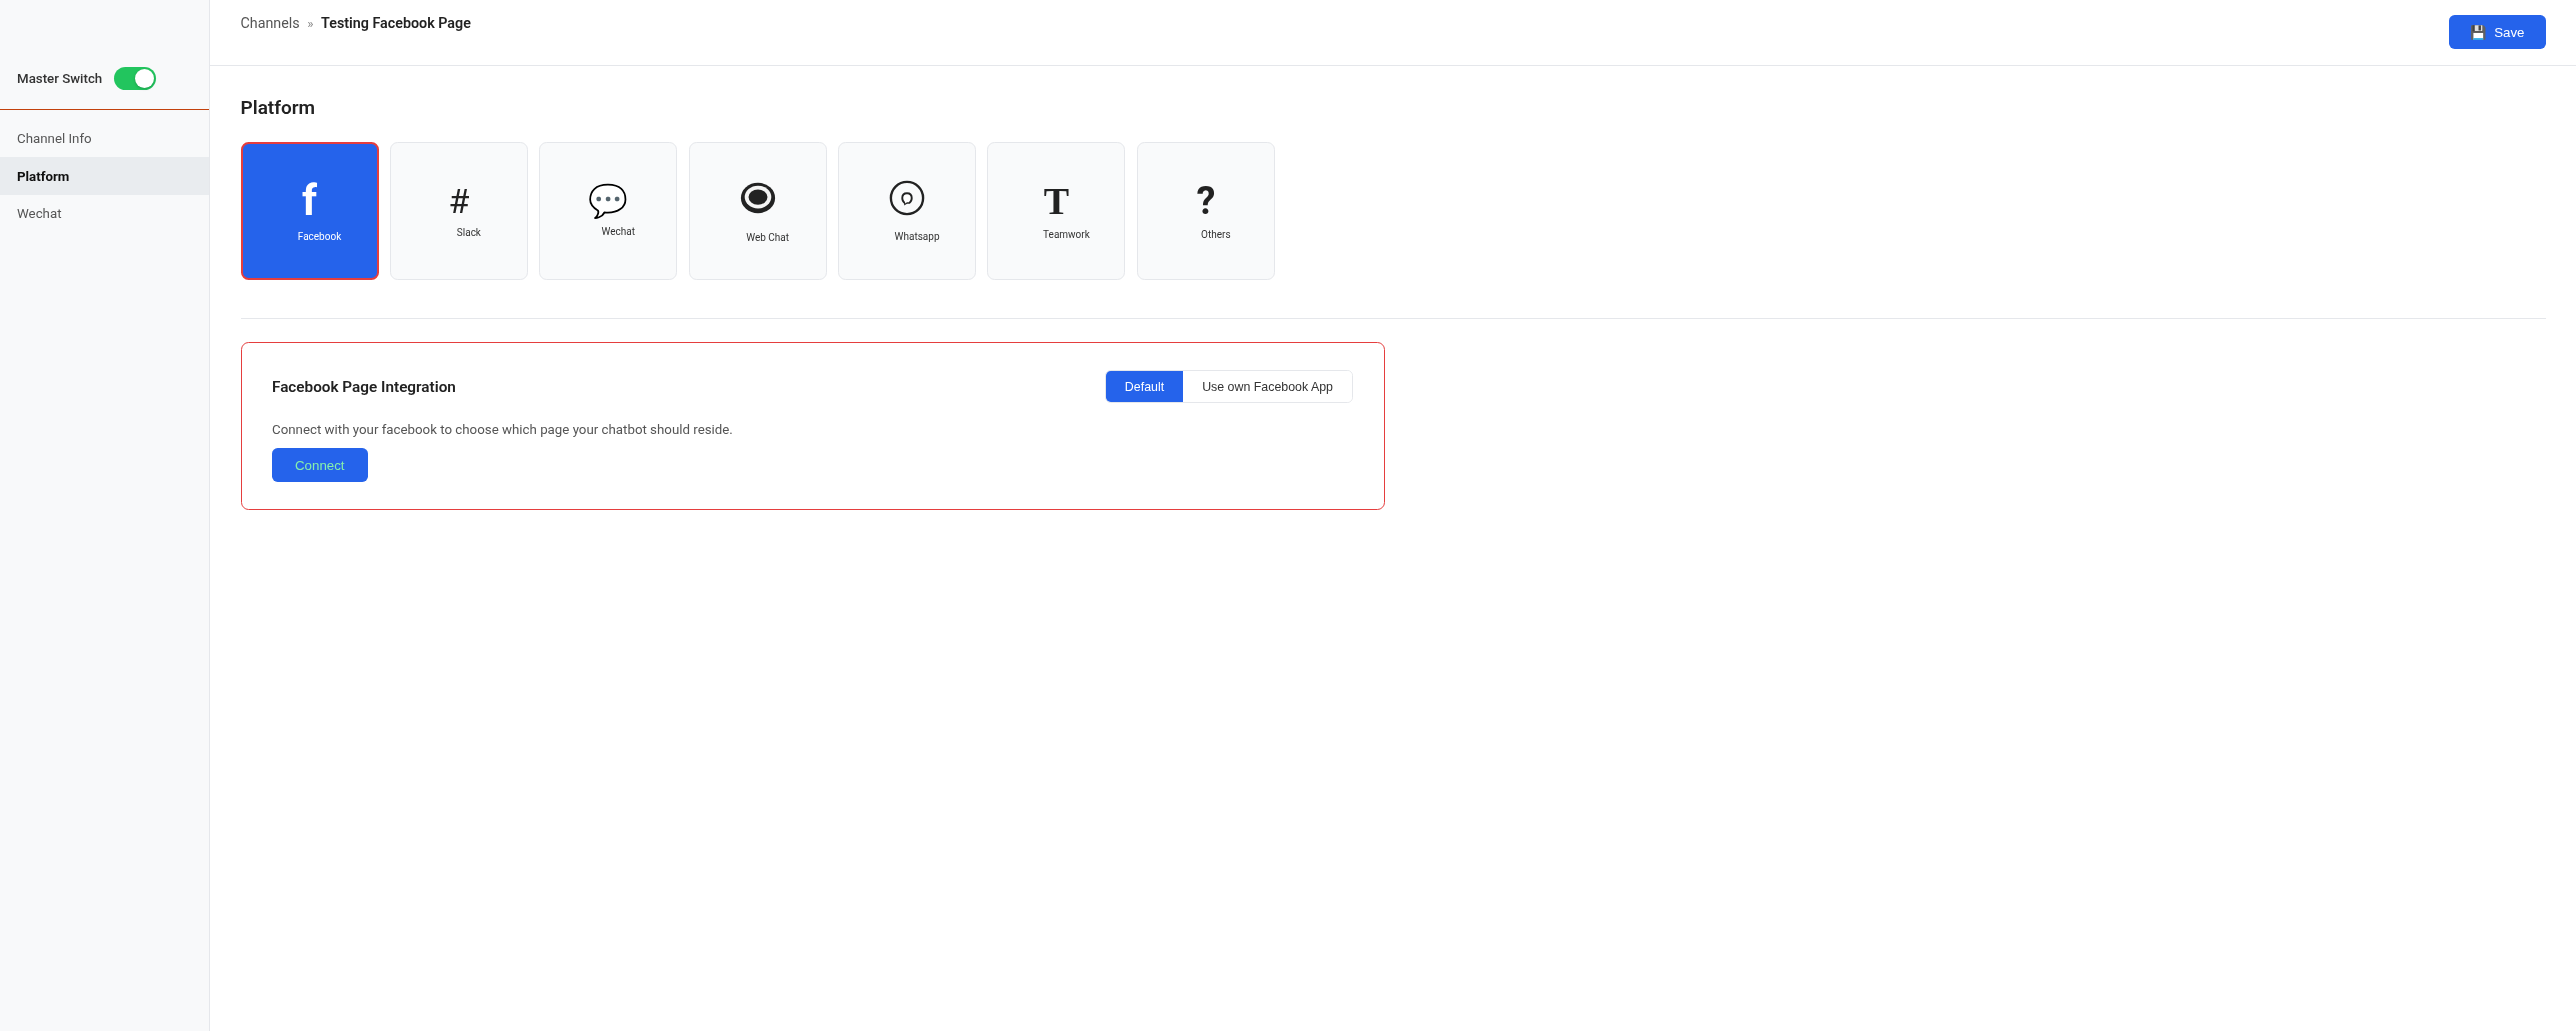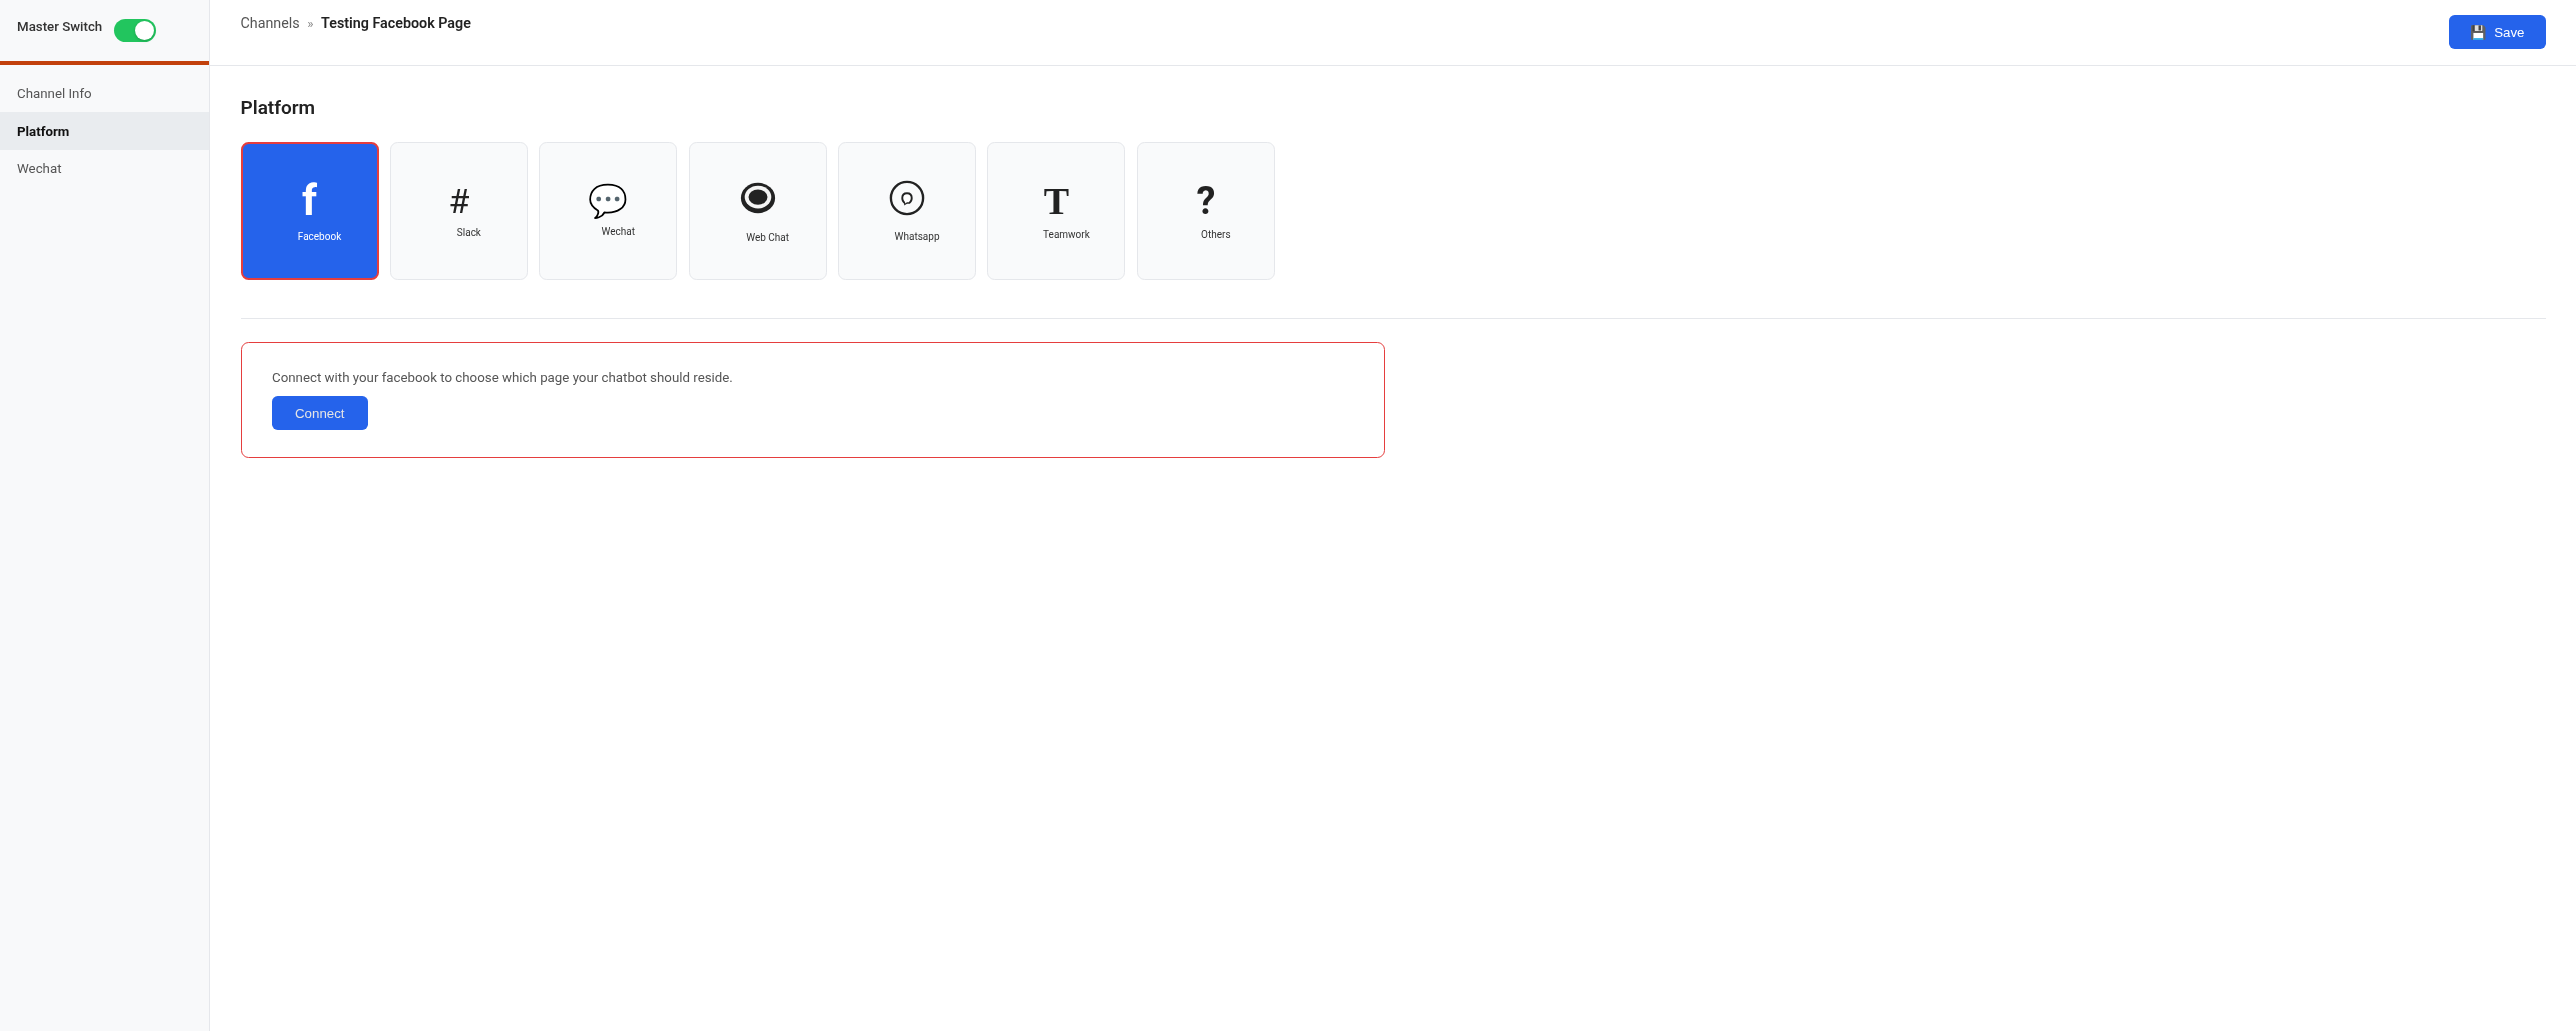--- a/index.html
+++ b/index.html
@@ -10,24 +10,25 @@
       width: 210px;
       min-width: 210px;
       background: #f8f9fa;
       border-right: 1px solid #e5e7eb;
       display: flex;
       flex-direction: column;
       padding: 0;
     }
     .sidebar-master-switch {
       display: flex;
-      align-items: flex-start;
+      align-items: center;
       gap: 11.4px;
       padding: 19px 17px;
-      border-bottom: 4px solid #c2410c;
+      border-bottom: 1px solid #c2410c;
+      margin-top: 48px;
     }
     .sidebar-master-label {
       font-size: 13.3px;
       font-weight: 500;
       color: #333;
     }
     .toggle-switch {
       position: relative;
       width: 42px;
       height: 23px;
@@ -211,21 +212,21 @@
       background: #2563eb;
       color: white;
     }
     .integration-description {
       font-size: 13.3px;
       color: #555;
       margin-bottom: 11px;
     }
     .connect-btn {
       background: #2563eb;
-      color: #e5e5e5;
+      color: #86efac;
       border: none;
       border-radius: 5.7px;
       padding: 9.5px 23px;
       font-size: 13.3px;
       font-weight: 500;
       cursor: pointer;
     }
 
     
     .save-icon { font-size: 13.3px; }
@@ -310,19 +311,26 @@
       <div class="platform-card">
         <span class="platform-icon" style="color:#222; font-size:38px; font-weight:700;">?</span>
         <span class="platform-card-label">Others</span>
       </div>
 
     </div>
 
     <hr class="divider">
 
     <div class="integration-box">
+      <div class="integration-header">
+        <span class="integration-title">Facebook Page Integration</span>
+        <div class="integration-tabs">
+          <button class="integration-tab active">Default</button>
+          <button class="integration-tab">Use own Facebook App</button>
+        </div>
+      </div>
       <p class="integration-description">Connect with your facebook to choose which page your chatbot should reside.</p>
       <button class="connect-btn">Connect</button>
     </div>
 
   </div>
 </div>
 
 
 </body></html>

